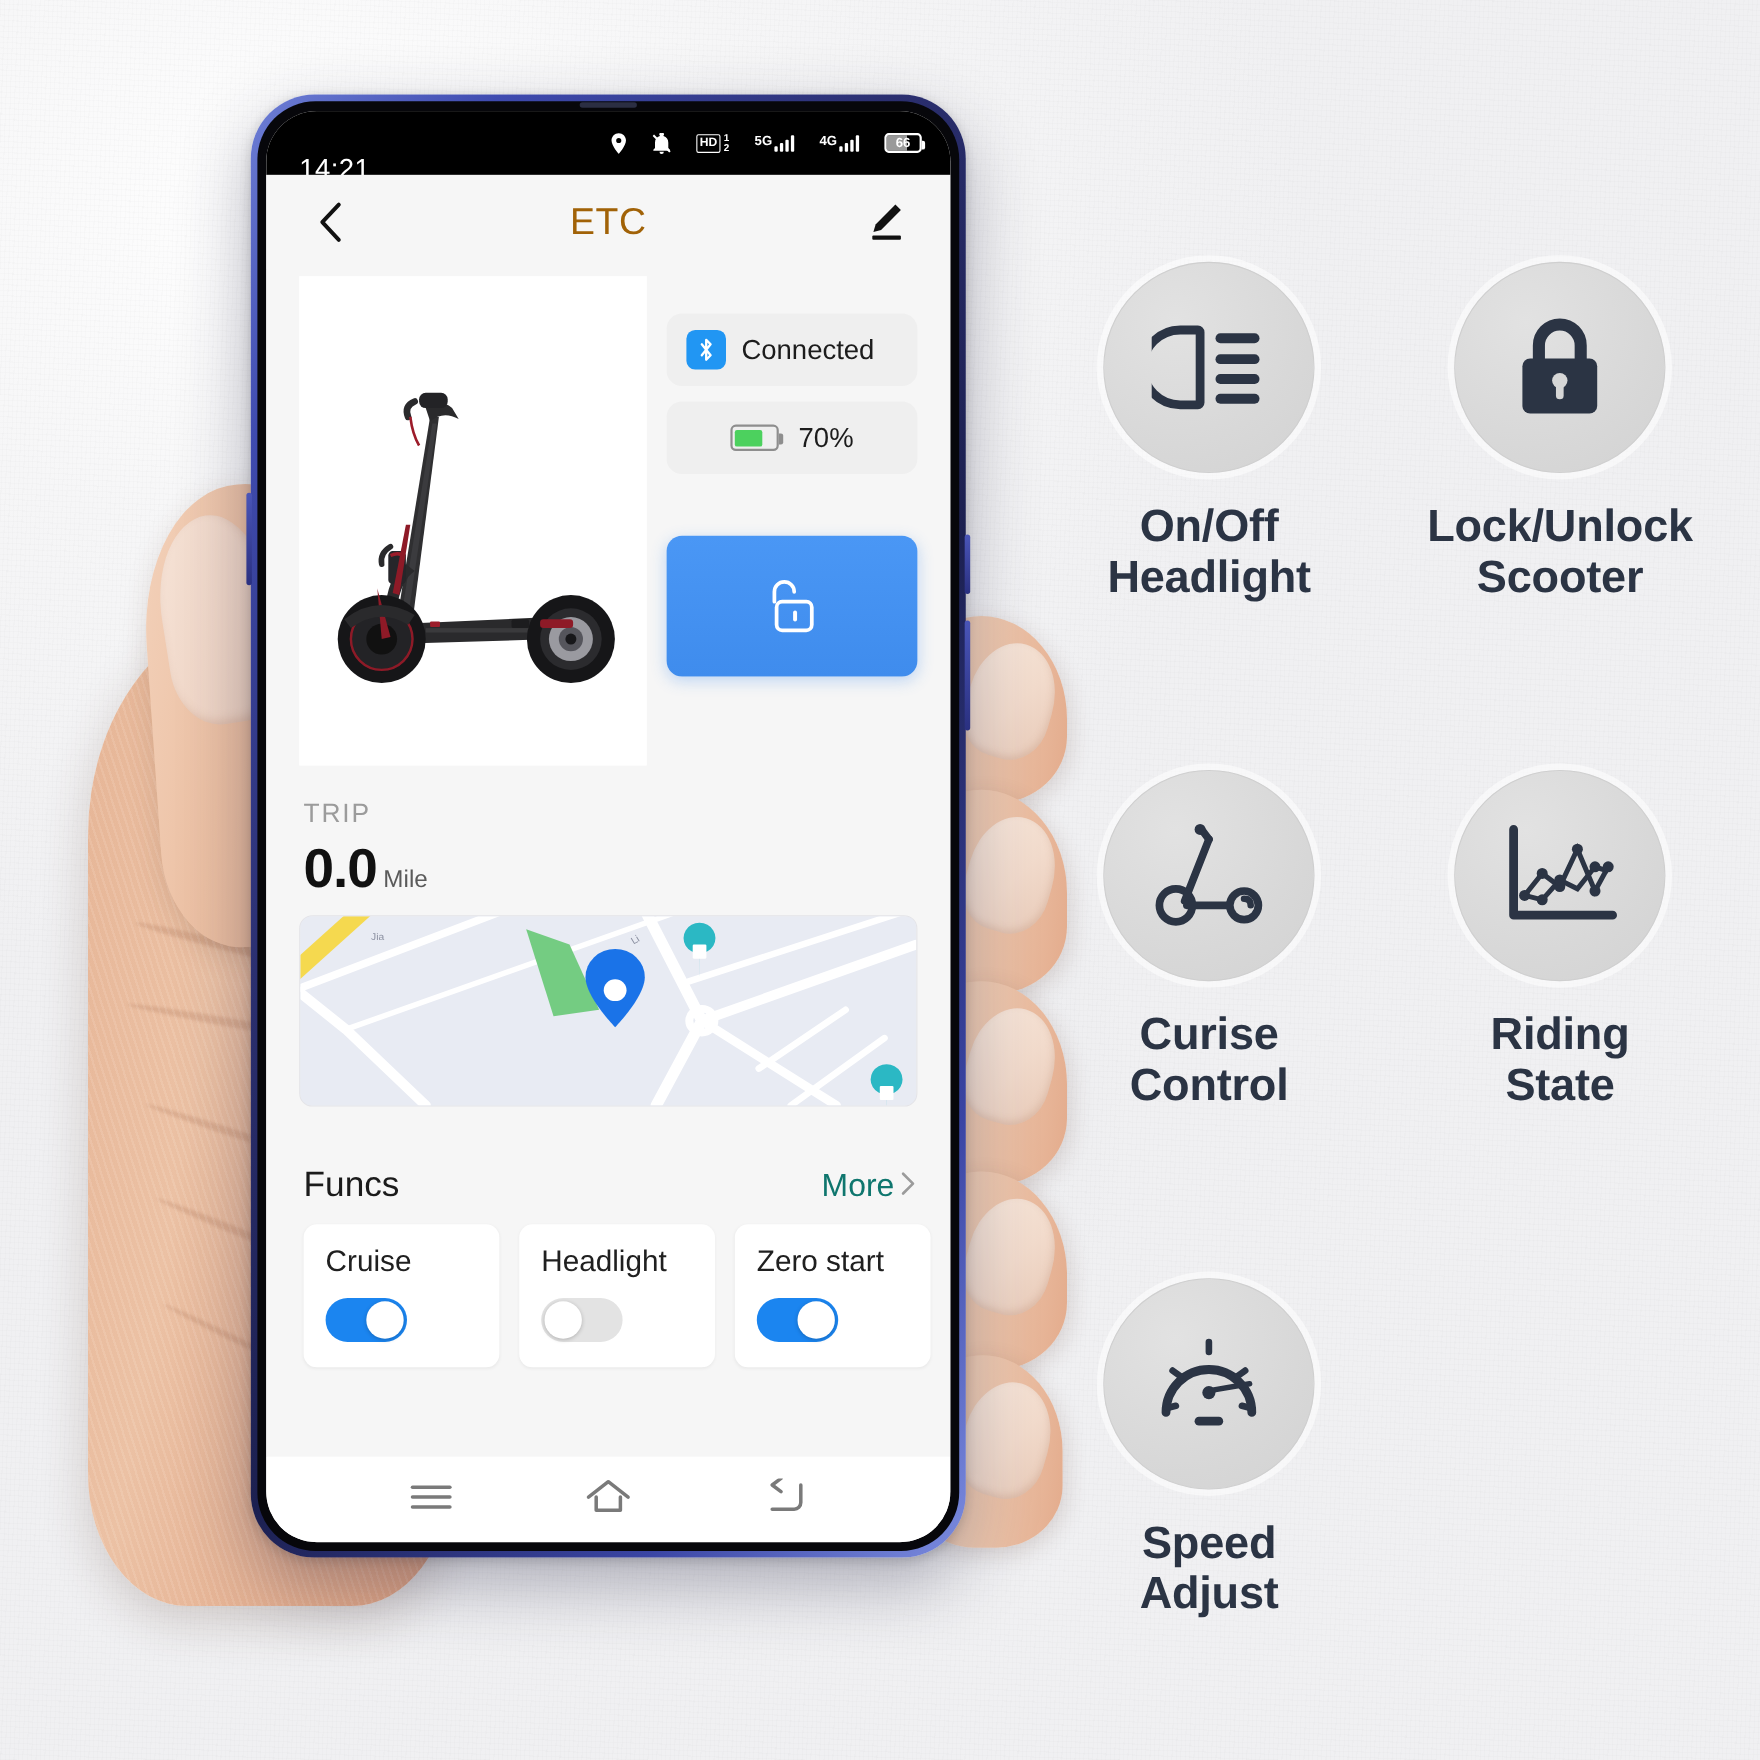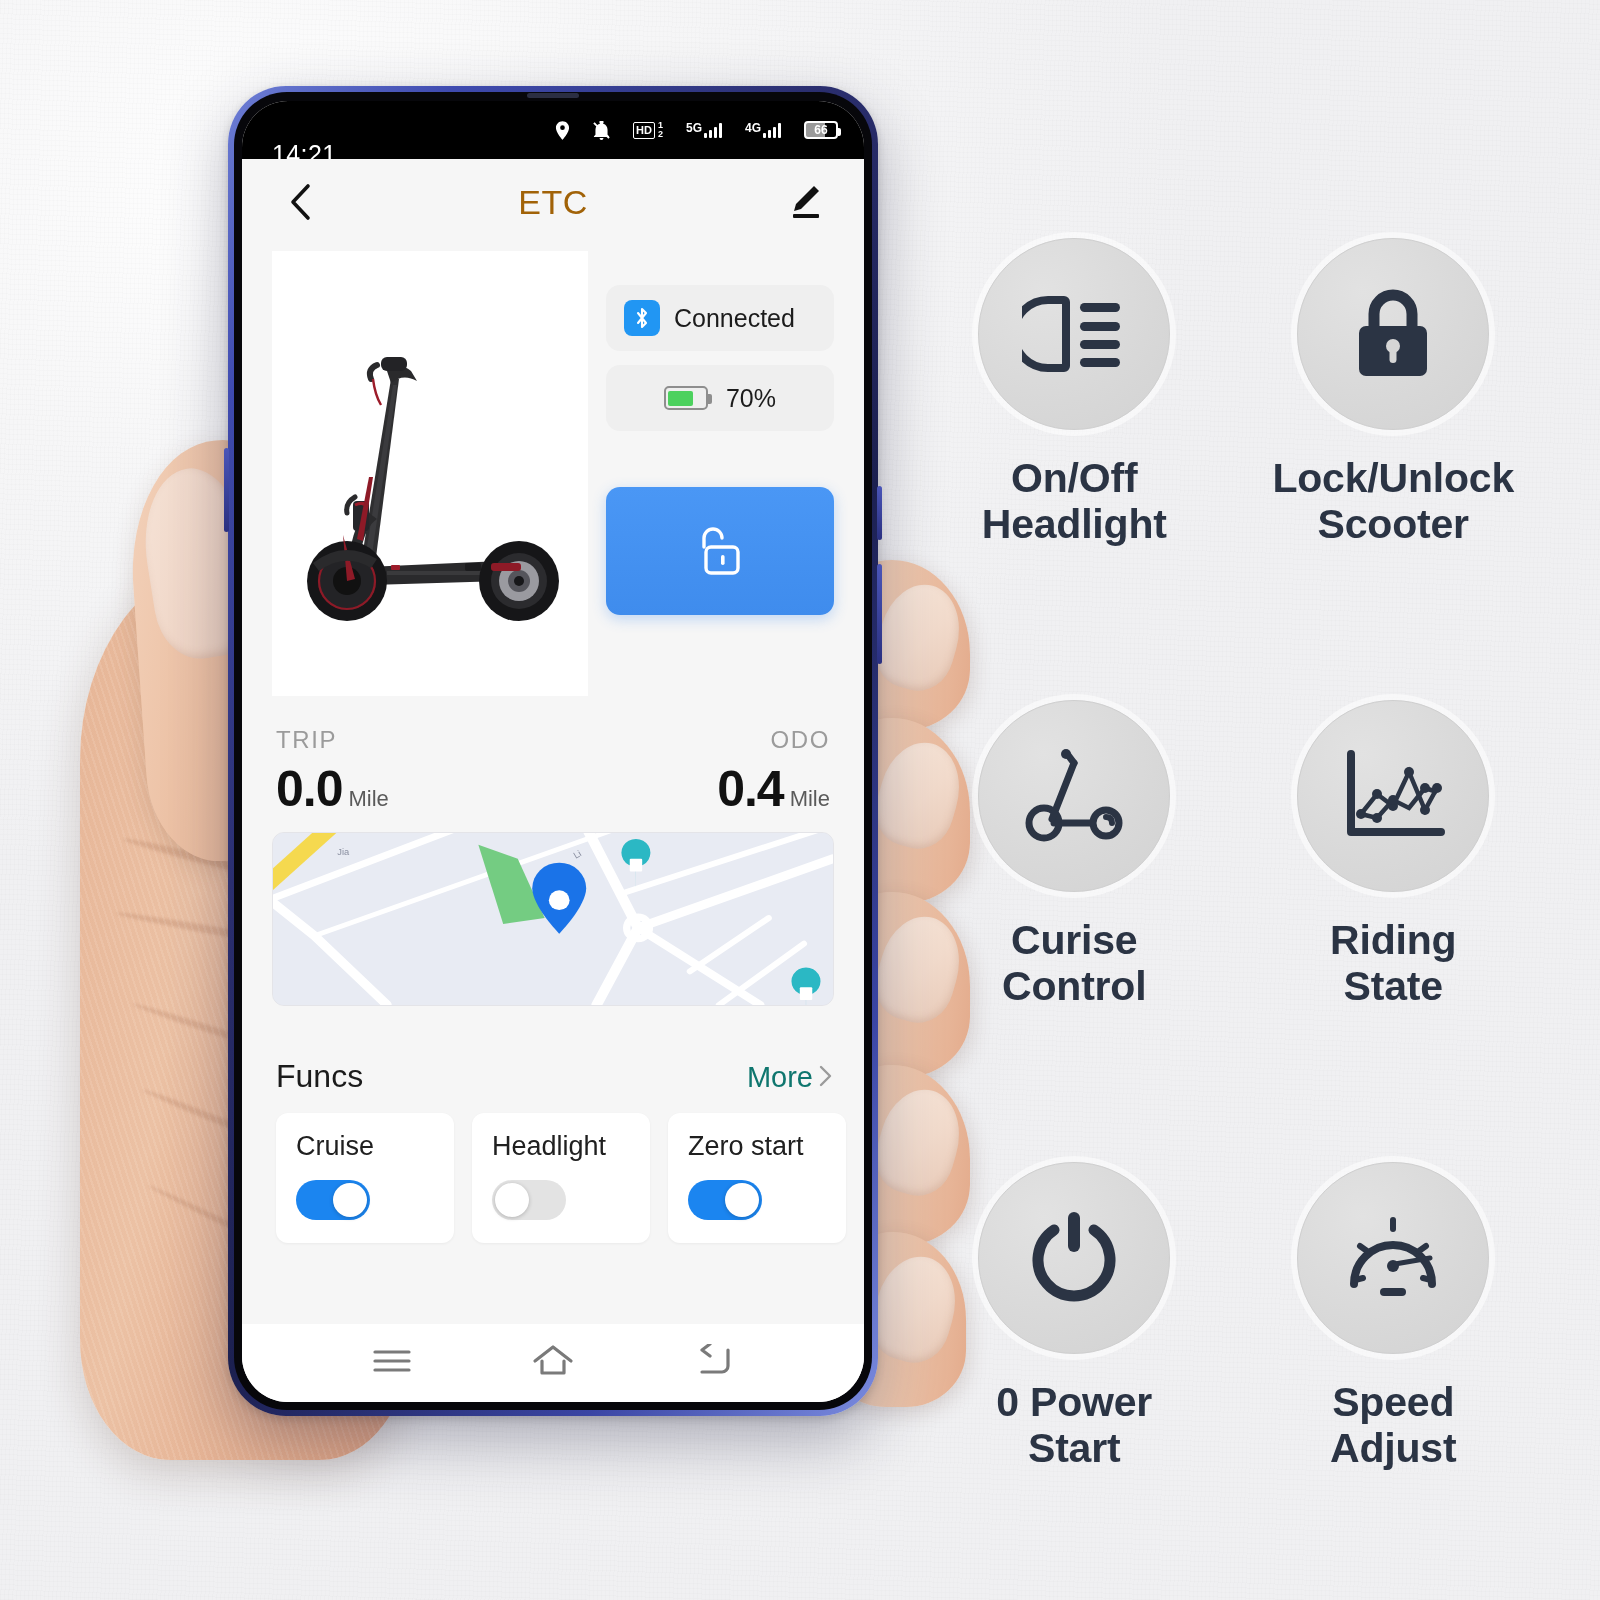--- a/index.html
+++ b/index.html
@@ -218,21 +218,21 @@
   }
 
   
   .sidebtn { position:absolute; right:-4px; width:5px; border-radius:3px; background: linear-gradient(180deg,#4a55b8,#2a3080); }
   .sidebtn.b1 { top: 400px; height: 54px; }
   .sidebtn.b2 { top: 478px; height: 100px; }
   .sidebtn-l { position:absolute; left:-4px; top: 362px; width:5px; height:84px; border-radius:3px; background: linear-gradient(180deg,#4a55b8,#2a3080); }
 
   
   .features {
-    position:absolute; left: 954px; top: 238px; width: 560px;
+    position:absolute; left: 979px; top: 238px; width: 560px;
     display:grid; grid-template-columns: 1fr 1fr; gap: 152px 78px;
   }
   .feature { display:flex; flex-direction:column; align-items:center; }
   .feat-circle {
     width: 192px; height: 192px; border-radius:50%;
     background: radial-gradient(circle at 34% 28%, #e2e2e2 0%, #d8d8d8 60%, #d2d2d2 100%);
     border: 1px solid #cfcfcf;
     display:flex; align-items:center; justify-content:center;
     box-shadow: 0 0 0 6px rgba(255,255,255,0.55);
   }
@@ -415,26 +415,20 @@
           </div>
         </div>
 
         <div class="stats">
           <div class="stat">
             <div class="stat-label">TRIP</div>
             <div class="stat-val">
               <span>0.0</span><span class="stat-unit">Mile</span>
             </div>
           </div>
-          <div class="stat right">
-            <div class="stat-label">ODO</div>
-            <div class="stat-val">
-              <span>0.4</span><span class="stat-unit">Mile</span>
-            </div>
-          </div>
         </div>
 
         <div class="map-wrap">
           <div class="map">
             <svg width="100%" height="100%" viewBox="0 0 540 174" preserveAspectRatio="none">
               <rect width="540" height="174" fill="#e8ebf3"></rect>
 
               <path d="M-10 56 L60 -10" stroke="#f5d94f" stroke-width="16" fill="none"></path>
 
               <g stroke="#ffffff" fill="none" stroke-linecap="round">
@@ -595,29 +589,20 @@
             <circle cx="96" cy="40" r="5"></circle>
           <circle cx="36" cy="70" r="5"></circle>
             <circle cx="52" cy="52" r="5"></circle>
           <circle cx="84" cy="40" r="5"></circle>
         </g>
       </svg>
     </div>
     <div class="feat-label">Riding<br>State</div>
   </div>
 
-  <div class="feature">
-    <div class="feat-circle">
-      <svg width="96" height="100" viewBox="0 0 96 100">
-        <path d="M28 22 A36 36 0 1 0 68 22" fill="none" stroke="#2b3444" stroke-width="11" stroke-linecap="round"></path>
-        <rect x="42" y="4" width="12" height="40" rx="6" fill="#2b3444"></rect>
-      </svg>
-    </div>
-    <div class="feat-label">0 Power<br>Start</div>
-  </div>
 
   <div class="feature">
     <div class="feat-circle">
       <svg width="102" height="92" viewBox="0 0 102 92">
         <path d="M12 72 A39 39 0 1 1 90 72" fill="none" stroke="#2b3444" stroke-width="8" stroke-linecap="round"></path>
         <g stroke="#2b3444" stroke-width="6" stroke-linecap="round">
           <path d="M51 8 v9"></path>
           <path d="M18 34 l7 5"></path>
           <path d="M84 34 l-7 5"></path>
           <path d="M13 68 l8 -2"></path>

